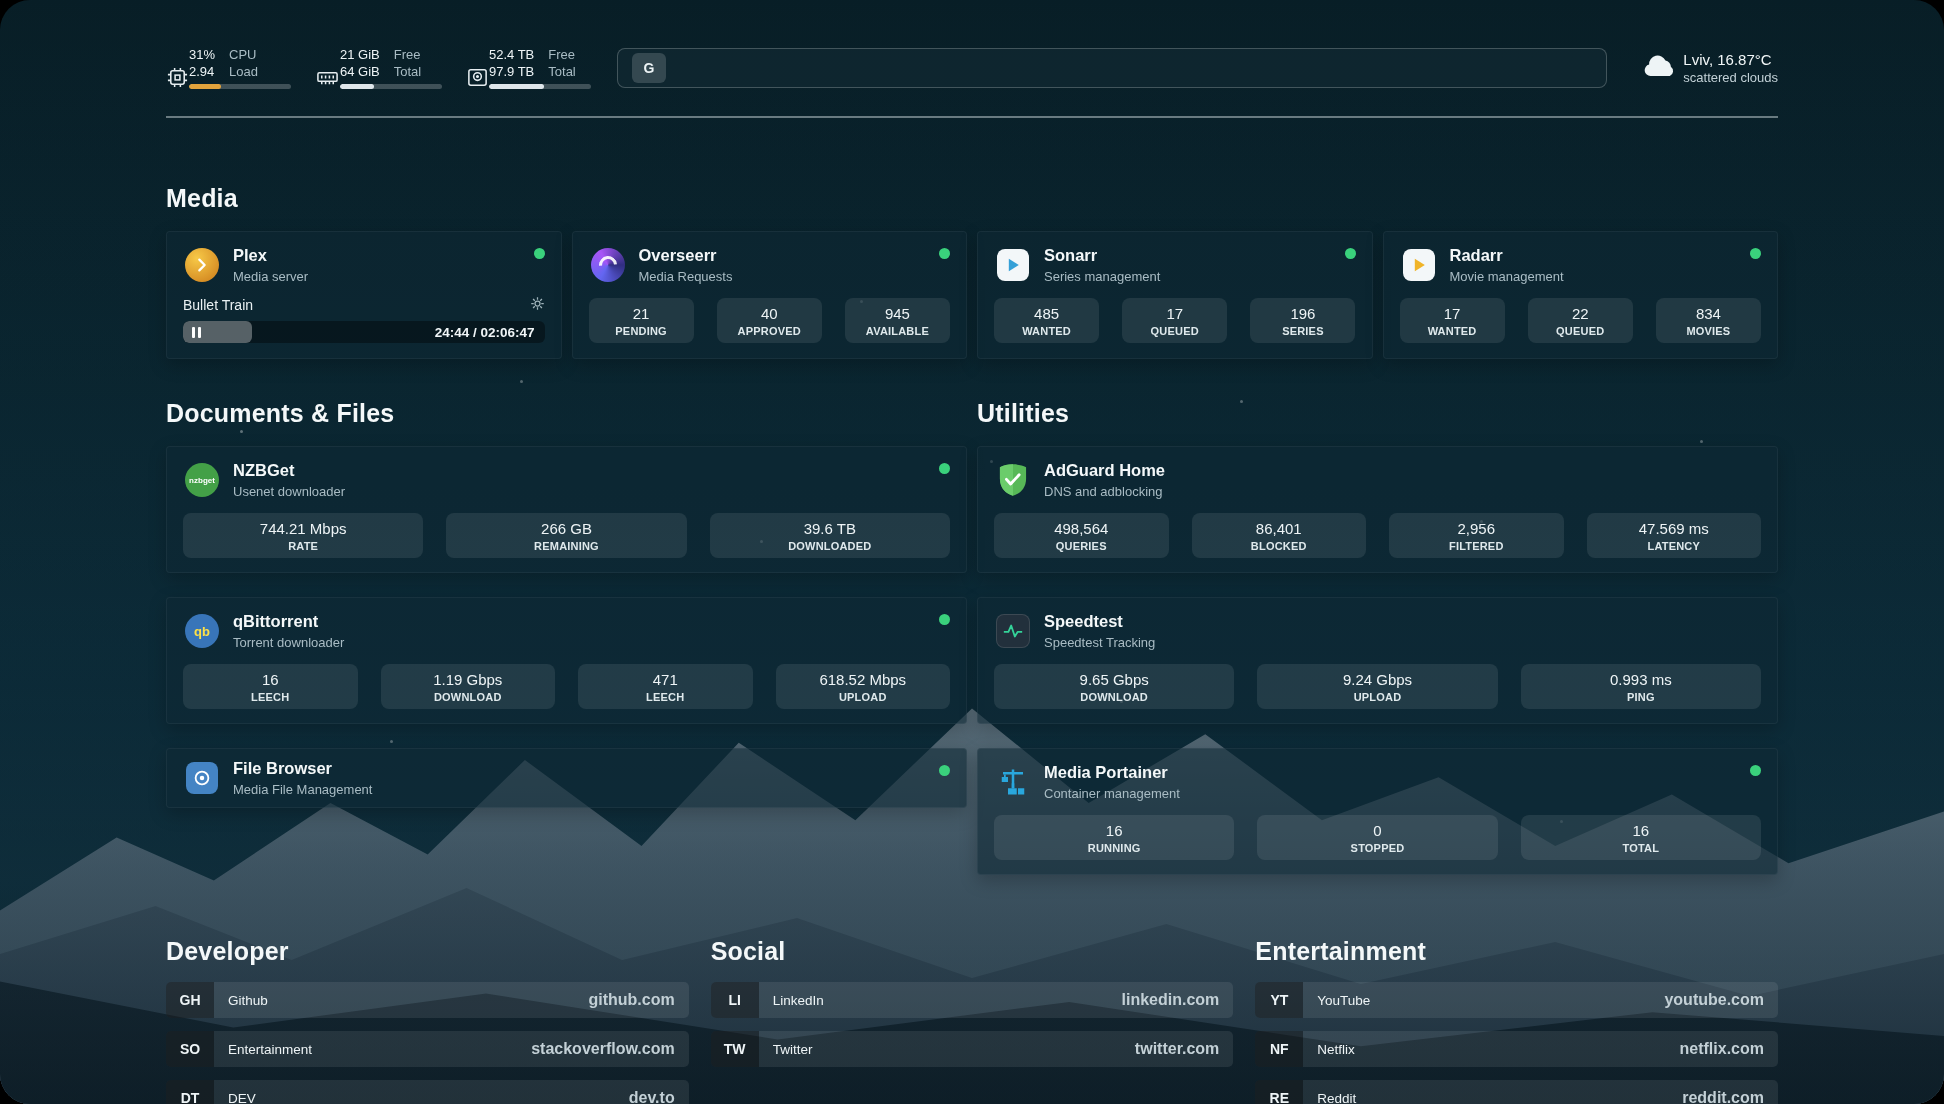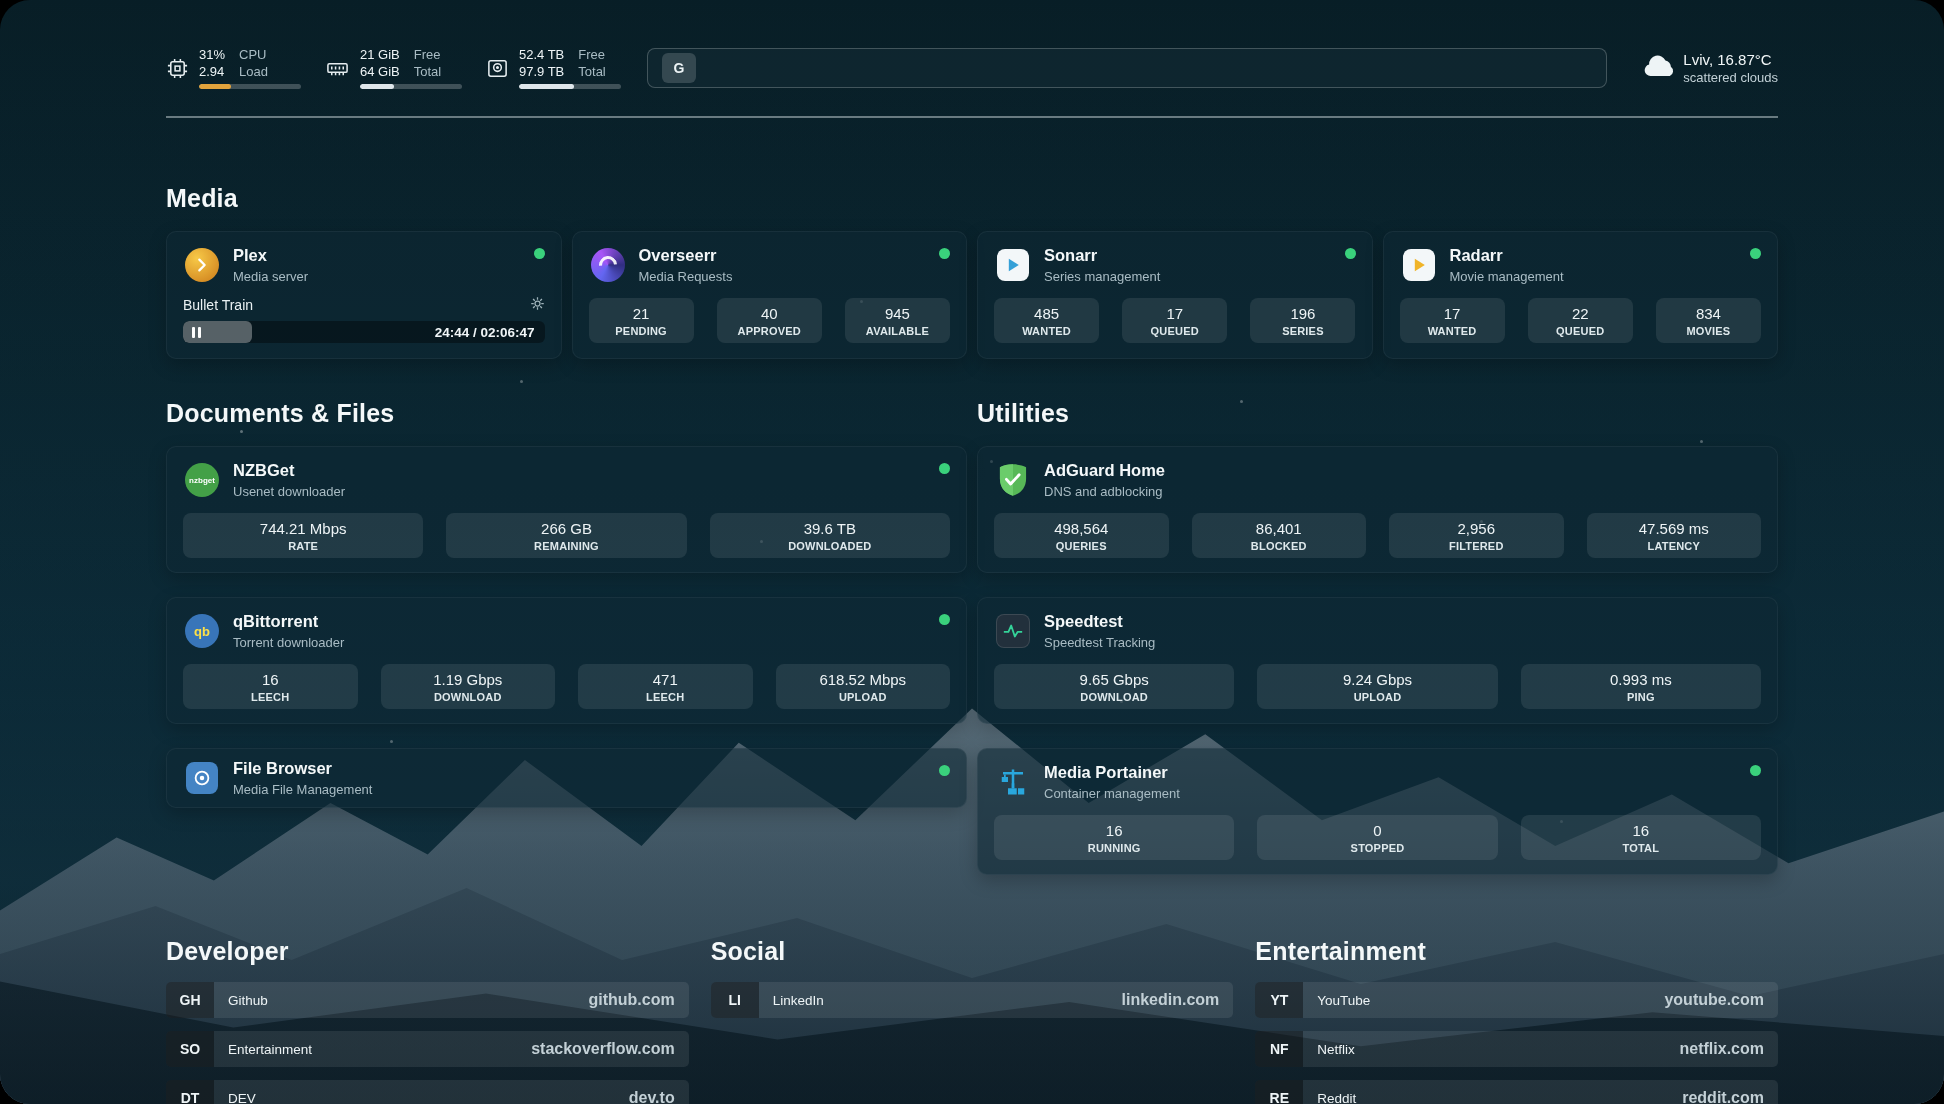--- a/index.html
+++ b/index.html
@@ -28,21 +28,21 @@
       1240px 400px 0 rgba(255,255,255,.3), 1480px 520px 0 rgba(255,255,255,.3),
       1700px 440px 0 rgba(255,255,255,.3), 390px 740px 0 rgba(255,255,255,.3),
       1120px 700px 0 rgba(255,255,255,.3), 1560px 820px 0 rgba(255,255,255,.25),
       300px 640px 0 rgba(255,255,255,.3), 860px 300px 0 rgba(255,255,255,.25); }
 
   .content { position:relative; z-index:2; width:1612px; margin:0 auto; padding-top:40px; }
 
   
   .topbar { display:flex; align-items:center; height:56px; }
   .monitors { display:flex; gap:24px; }
-  .monitor { display:flex; align-items:center; gap:10px; }
+  .monitor { display:flex; align-items:flex-end; }
   .mon-icon { display:flex; align-items:center; color:#e6edf0; }
   .mon-body { display:flex; flex-direction:column; gap:4px; }
   .mon-texts { display:flex; gap:14px; font-size:13px; line-height:1.3; }
   .mon-col { display:flex; flex-direction:column; }
   .mon-col.values { color:#eef4f6; }
   .mon-col.labels { color:#a9bcc4; }
   .mon-bar { width:102px; height:5px; border-radius:3px; background:rgba(255,255,255,.22); overflow:hidden; }
   .mon-bar .fill { height:100%; border-radius:3px; background:#dfe6ea; }
   .mon-bar .fill.cpu { background:#e2a33c; }
 
@@ -58,21 +58,21 @@
   .weather-cond { font-size:13px; color:#c2d0d6; margin-top:2px; }
 
   .divider { margin-top:20px; border:none; border-top:2px solid rgba(223,232,236,.45); }
 
   
   .section-title { font-size:25px; font-weight:600; color:#f4f8f9; letter-spacing:.2px; }
   .media-section { margin-top:66px; }
   .media-grid { display:grid; grid-template-columns:repeat(4,1fr); gap:10px; margin-top:18px; }
 
   .card { position:relative; background:rgba(13,40,51,.58); border:1px solid rgba(255,255,255,.05);
-    border-radius:10px; padding:14px 16px; box-shadow:0 6px 18px rgba(0,0,0,.22); min-height:128px; }
+    border-radius:4px; padding:14px 16px; box-shadow:0 6px 18px rgba(0,0,0,.22); min-height:128px; }
   .card.compact { min-height:56px; padding:10px 16px; }
   .card-head { display:flex; align-items:center; gap:12px; }
   .app-icon { width:38px; height:38px; flex:0 0 auto; display:flex; align-items:center; justify-content:center; }
   .icon-circle { width:34px; height:34px; border-radius:50%; display:flex; align-items:center; justify-content:center; }
   .icon-square { width:34px; height:34px; border-radius:8px; display:flex; align-items:center; justify-content:center; }
   .icon-circle.plex { background:radial-gradient(circle at 35% 30%, #f7c948, #cc7b19); }
   .icon-circle.overseerr { background:conic-gradient(from 210deg,#6366f1,#a855f7,#312e81,#6366f1); position:relative; }
   .icon-circle.overseerr i { position:absolute; width:18px; height:18px; border-radius:50%;
     border:3px solid rgba(255,255,255,.9); border-right-color:transparent; border-bottom-color:transparent; transform:rotate(40deg); }
   .icon-square.sonarr, .icon-square.radarr { background:#f3f7f9; width:32px; height:32px; }
@@ -571,20 +571,25 @@
         </div>
       </section>
 
       <section class="bm-col">
         <h2 class="section-title">Social</h2>
         <div class="bm-row">
           <span class="bm-abbr">LI</span>
           <span class="bm-name">LinkedIn</span>
           <span class="bm-url">linkedin.com</span>
         </div>
+        <div class="bm-row">
+          <span class="bm-abbr">TW</span>
+          <span class="bm-name">Twitter</span>
+          <span class="bm-url">twitter.com</span>
+        </div>
       </section>
 
       <section class="bm-col">
         <h2 class="section-title">Entertainment</h2>
         <div class="bm-row">
           <span class="bm-abbr">YT</span>
           <span class="bm-name">YouTube</span>
           <span class="bm-url">youtube.com</span>
         </div>
         <div class="bm-row">

